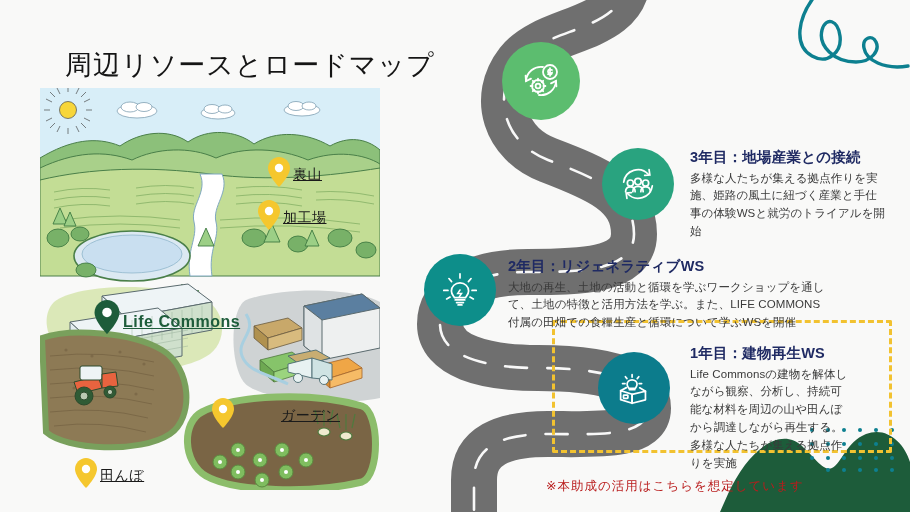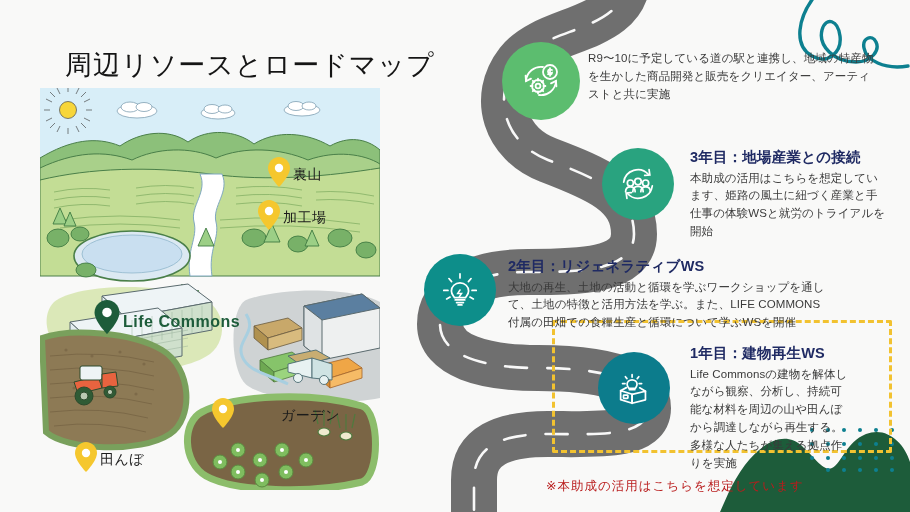--- a/index.html
+++ b/index.html
@@ -16,21 +16,21 @@
 
   
   .title{ position:absolute; left:46px; top:47px; font-size:27px; letter-spacing:1px;
           color:#151515; font-weight:400; white-space:nowrap;margin-left:19px; }
 
   .map{ position:absolute; left:40px; top:88px; width:340px; height:402px; overflow:hidden; }
   .map svg{ display:block; }
 
   .pin{ position:absolute; display:flex; align-items:flex-end; gap:3px; }
   .pin .glyph{ width:22px; height:30px; display:block; flex:0 0 auto; }
-  .pin .lab{ font-size:14px; color:#1b1b1b; white-space:nowrap; padding-bottom:3px; letter-spacing:.5px;}
+  .pin .lab{ font-size:14px; color:#1b1b1b; white-space:nowrap; padding-bottom:3px; letter-spacing:.5px;text-decoration:underline;}
   .pin.lc .lab{ color:#1d5c3a; font-weight:bold; font-size:16px; }
 
   
   .road{ position:absolute; left:398px; top:-6px; width:330px; height:520px; }
   .circle{ position:absolute; border-radius:50%; display:flex; align-items:center; justify-content:center; }
   .circle svg{ display:block; }
 
   .block{ position:absolute; }
   .block h3{ font-size:14.5px; font-weight:bold; color:#1f2a63; letter-spacing:.2px; margin-bottom:2px; line-height:1.35; }
   .block p{ font-size:11.5px; color:#3a3a3a; line-height:1.55; letter-spacing:.1px; }
@@ -289,21 +289,21 @@
   </div>
 
   <div class="pin" style="left:212px; top:398px;gap:47px;">
     <svg class="glyph" viewBox="0 0 22 30">
       <path d="M11,0 C5,0 0,5 0,11 C0,19 11,30 11,30 C11,30 22,19 22,11 C22,5 17,0 11,0 Z" fill="#f5c72e"></path>
       <circle cx="11" cy="11" r="4.2" fill="#ffffff"></circle>
     </svg>
     <span class="lab">ガーデン</span>
   </div>
 
-  <div class="pin" style="left:75px; top:442px;">
+  <div class="pin" style="left:75px; top:458px;">
     <svg class="glyph" viewBox="0 0 22 30">
       <path d="M11,0 C5,0 0,5 0,11 C0,19 11,30 11,30 C11,30 22,19 22,11 C22,5 17,0 11,0 Z" fill="#f5c72e"></path>
       <circle cx="11" cy="11" r="4.2" fill="#ffffff"></circle>
     </svg>
     <span class="lab">田んぼ</span>
   </div>
 
   <svg class="road" viewBox="0 0 330 520">
     <path d="M230,-20
              C230,40 150,30 120,68
@@ -342,42 +342,41 @@
         <path d="M31,9.2 L31,16.8 M33,11 q-4,-1.6 -4,1.4 q0,2.6 4,1.4 q0,2.6 -4,1.4"></path>
         <circle cx="19" cy="27" r="6"></circle>
         <circle cx="19" cy="27" r="2.4"></circle>
         <path d="M19,19.6 L19,21.6 M19,32.4 L19,34.4 M11.6,27 L13.6,27 M24.4,27 L26.4,27
                  M13.8,21.8 L15.2,23.2 M22.8,30.8 L24.2,32.2
                  M13.8,32.2 L15.2,30.8 M22.8,23.2 L24.2,21.8"></path>
       </g>
     </svg>
   </div>
   <div class="block" style="left:588px; top:50px; width:288px;">
-    <p>R9〜10に予定している道の駅と連携し、地域の特産物を生かした商品開発と販売をクリエイター、アーティストと共に実施</p>
   </div>
 
   <div class="circle" style="left:602px; top:148px; width:72px; height:72px; background:#29a37f;">
     <svg width="42" height="42" viewBox="0 0 44 44">
       <g fill="none" stroke="#ffffff" stroke-width="1.8" stroke-linecap="round">
         <path d="M7,20 A15,15 0 0 1 33,12"></path>
         <path d="M33.6,7 L34.4,12.6 L29,13"></path>
         <path d="M37,24 A15,15 0 0 1 11,32"></path>
         <path d="M10.4,37 L9.6,31.4 L15,31"></path>
         <circle cx="14" cy="21" r="3.2"></circle>
         <path d="M9,30 q0,-5 5,-5 q5,0 5,5"></path>
         <circle cx="22" cy="19.5" r="3.4"></circle>
         <path d="M16.6,30 q0,-5.6 5.4,-5.6 q5.4,0 5.4,5.6"></path>
         <circle cx="30" cy="21" r="3.2"></circle>
         <path d="M25,30 q0,-5 5,-5 q5,0 5,5"></path>
       </g>
     </svg>
   </div>
   <div class="block" style="left:690px; top:148px; width:196px;">
     <h3>3年目：地場産業との接続</h3>
-    <p>本助成の活用はこちらを想定しています、姫路の風土に紐づく産業と手仕事の体験WSと就労のトライアルを開始</p>
+    <p>多様な人たちが集える拠点作りを実施、姫路の風土に紐づく産業と手仕事の体験WSと就労のトライアルを開始</p>
   </div>
 
   <div class="circle" style="left:424px; top:254px; width:72px; height:72px; background:#0d8e8a;">
     <svg width="42" height="42" viewBox="0 0 44 44">
       <g fill="none" stroke="#ffffff" stroke-width="1.8" stroke-linecap="round">
         <path d="M22,14.5 C16.8,14.5 13,18.4 13,23 C13,26.4 15.2,28.2 16.2,30
                  L27.8,30 C28.8,28.2 31,26.4 31,23 C31,18.4 27.2,14.5 22,14.5 Z"></path>
         <path d="M17,32.4 L27,32.4 M18.4,35.2 L25.6,35.2 M20,37.6 L24,37.6"></path>
         <path d="M22,22 l-2.4,3.6 l4,0 l-2.4,3.6" stroke-width="1.6"></path>
         <path d="M22,5 L22,9.4 M10.4,10 L13.2,13.2 M33.6,10 L30.8,13.2

